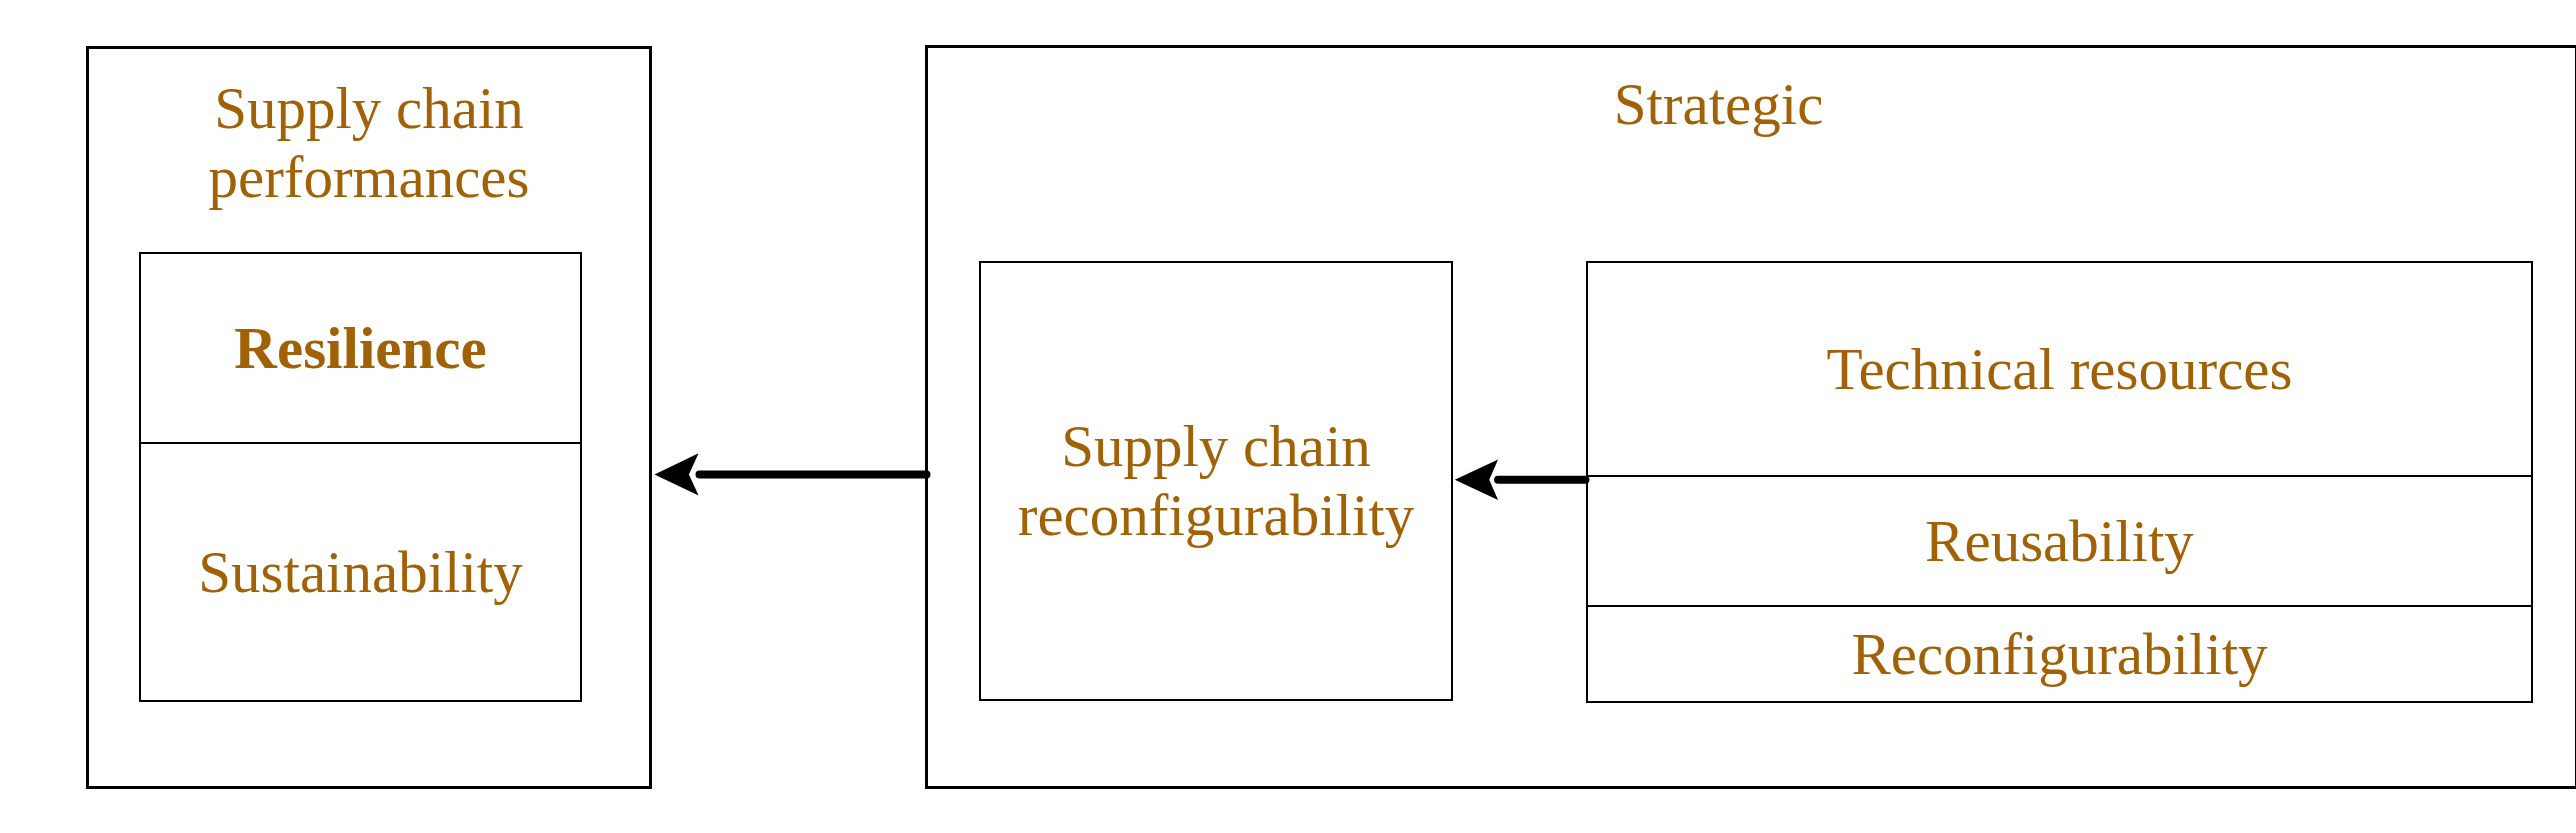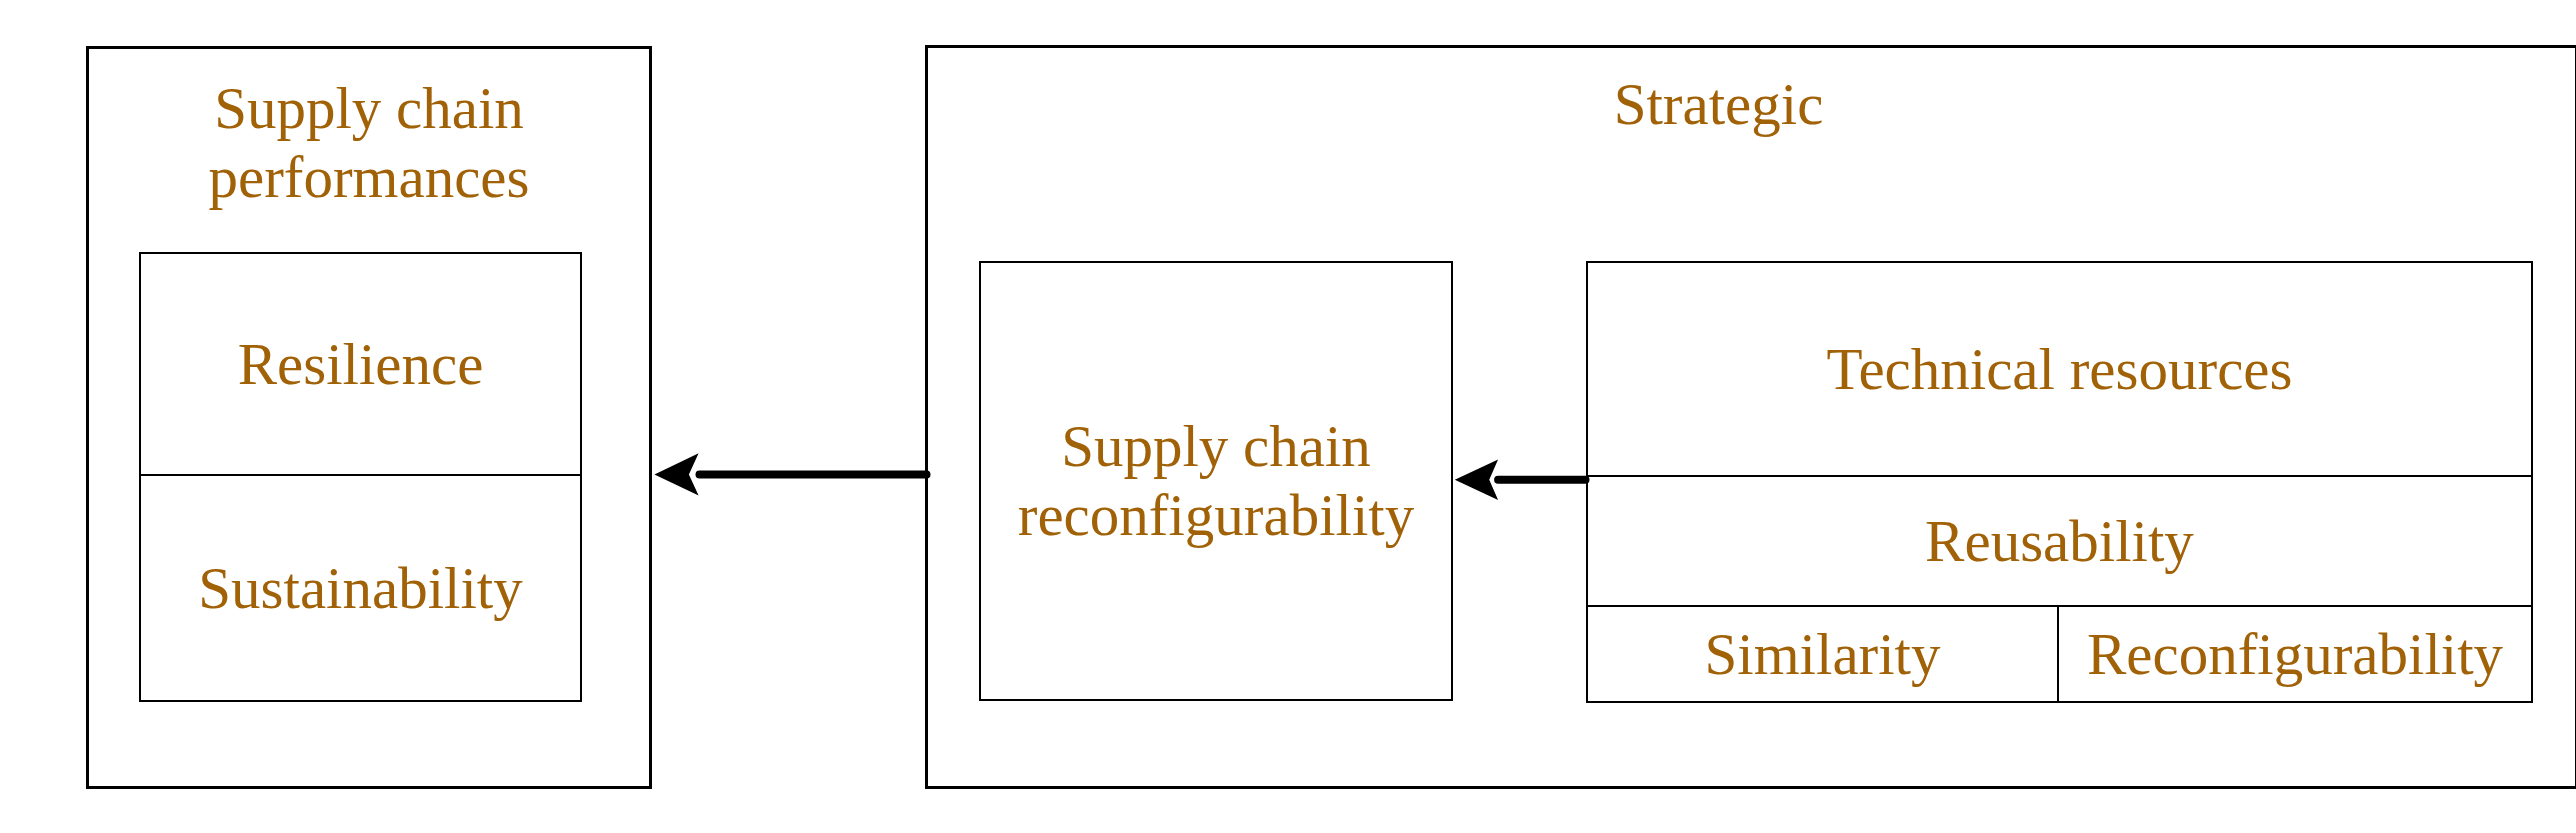--- a/index.html
+++ b/index.html
@@ -103,40 +103,39 @@
 <div id="canvas">
 
   <div class="box outer" style="left:42px; top:46px; width:566px; height:743px;"></div>
 
   <div class="title" style="left:42px; top:74px; width:566px;">
     <div>Supply chain</div>
     <div>performances</div>
   </div>
 
   <div class="box inner v-split" style="left:95px; top:252px; width:443px; height:450px;">
-    <div class="cell" style="height:220px;">Resilience</div>
+    <div class="cell" style="height:188px;font-weight:bold;">Resilience</div>
     <div class="cell" style="flex:1;text-align:right;">Sustainability</div>
   </div>
 
   <div class="box outer" style="left:881px; top:45px; width:1653px; height:744px;"></div>
 
   <div class="title" style="left:848px; top:70px; width:1653px;">
     <div>Strategic</div>
   </div>
 
   <div class="box inner centered-label" style="left:935px; top:261px; width:474px; height:440px;">
     <div>Supply chain</div>
     <div>reconfigurability</div>
   </div>
 
   <div class="box inner" style="left:1542px; top:261px; width:947px; height:442px; display:flex; flex-direction:column;">
     <div class="row" style="height:212px;">Technical resources</div>
     <div class="row" style="height:130px;">Reusability</div>
     <div class="row split-row" style="flex:1;">
-      <div class="subcell" style="width:469px;">Similarity</div>
       <div class="subcell" style="flex:1;">Reconfigurability</div>
     </div>
   </div>
 
   <svg class="arrow-layer" viewBox="0 0 2916 944" xmlns="http://www.w3.org/2000/svg">
 
     <g>
       <line x1="999" y1="537" x2="742" y2="537" stroke="#000000" stroke-width="9" stroke-linecap="round"></line>
       <path d="M 691 537 L 741 513 L 730 537 L 741 561 Z" fill="#000000"></path>
     </g>

